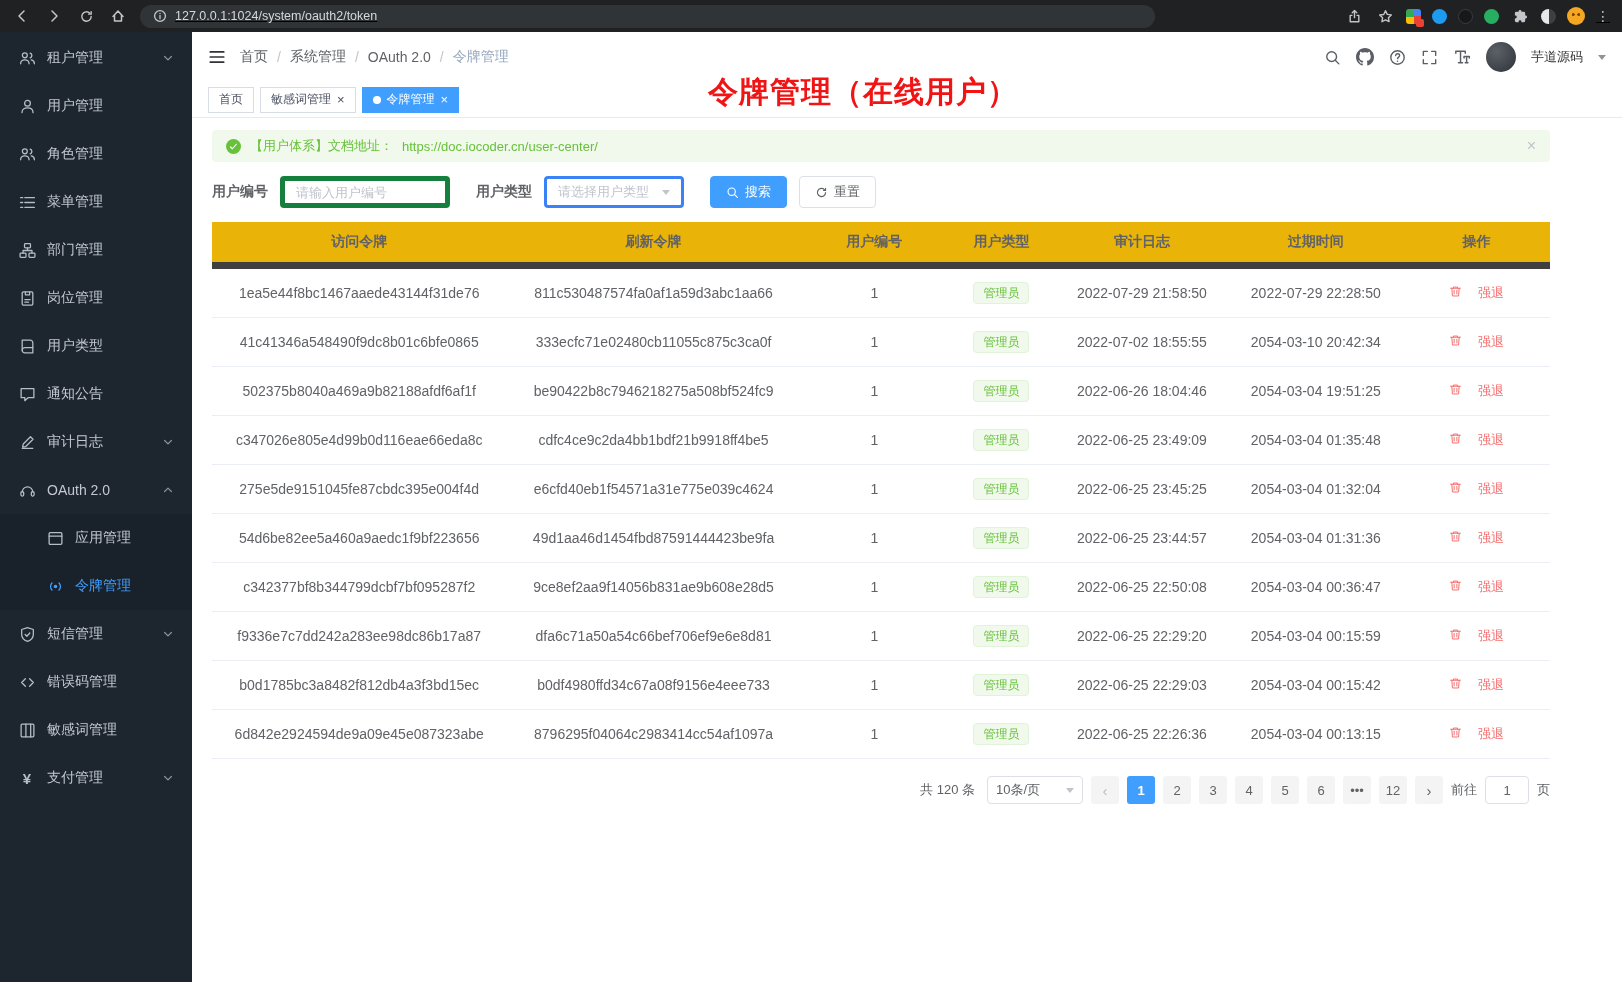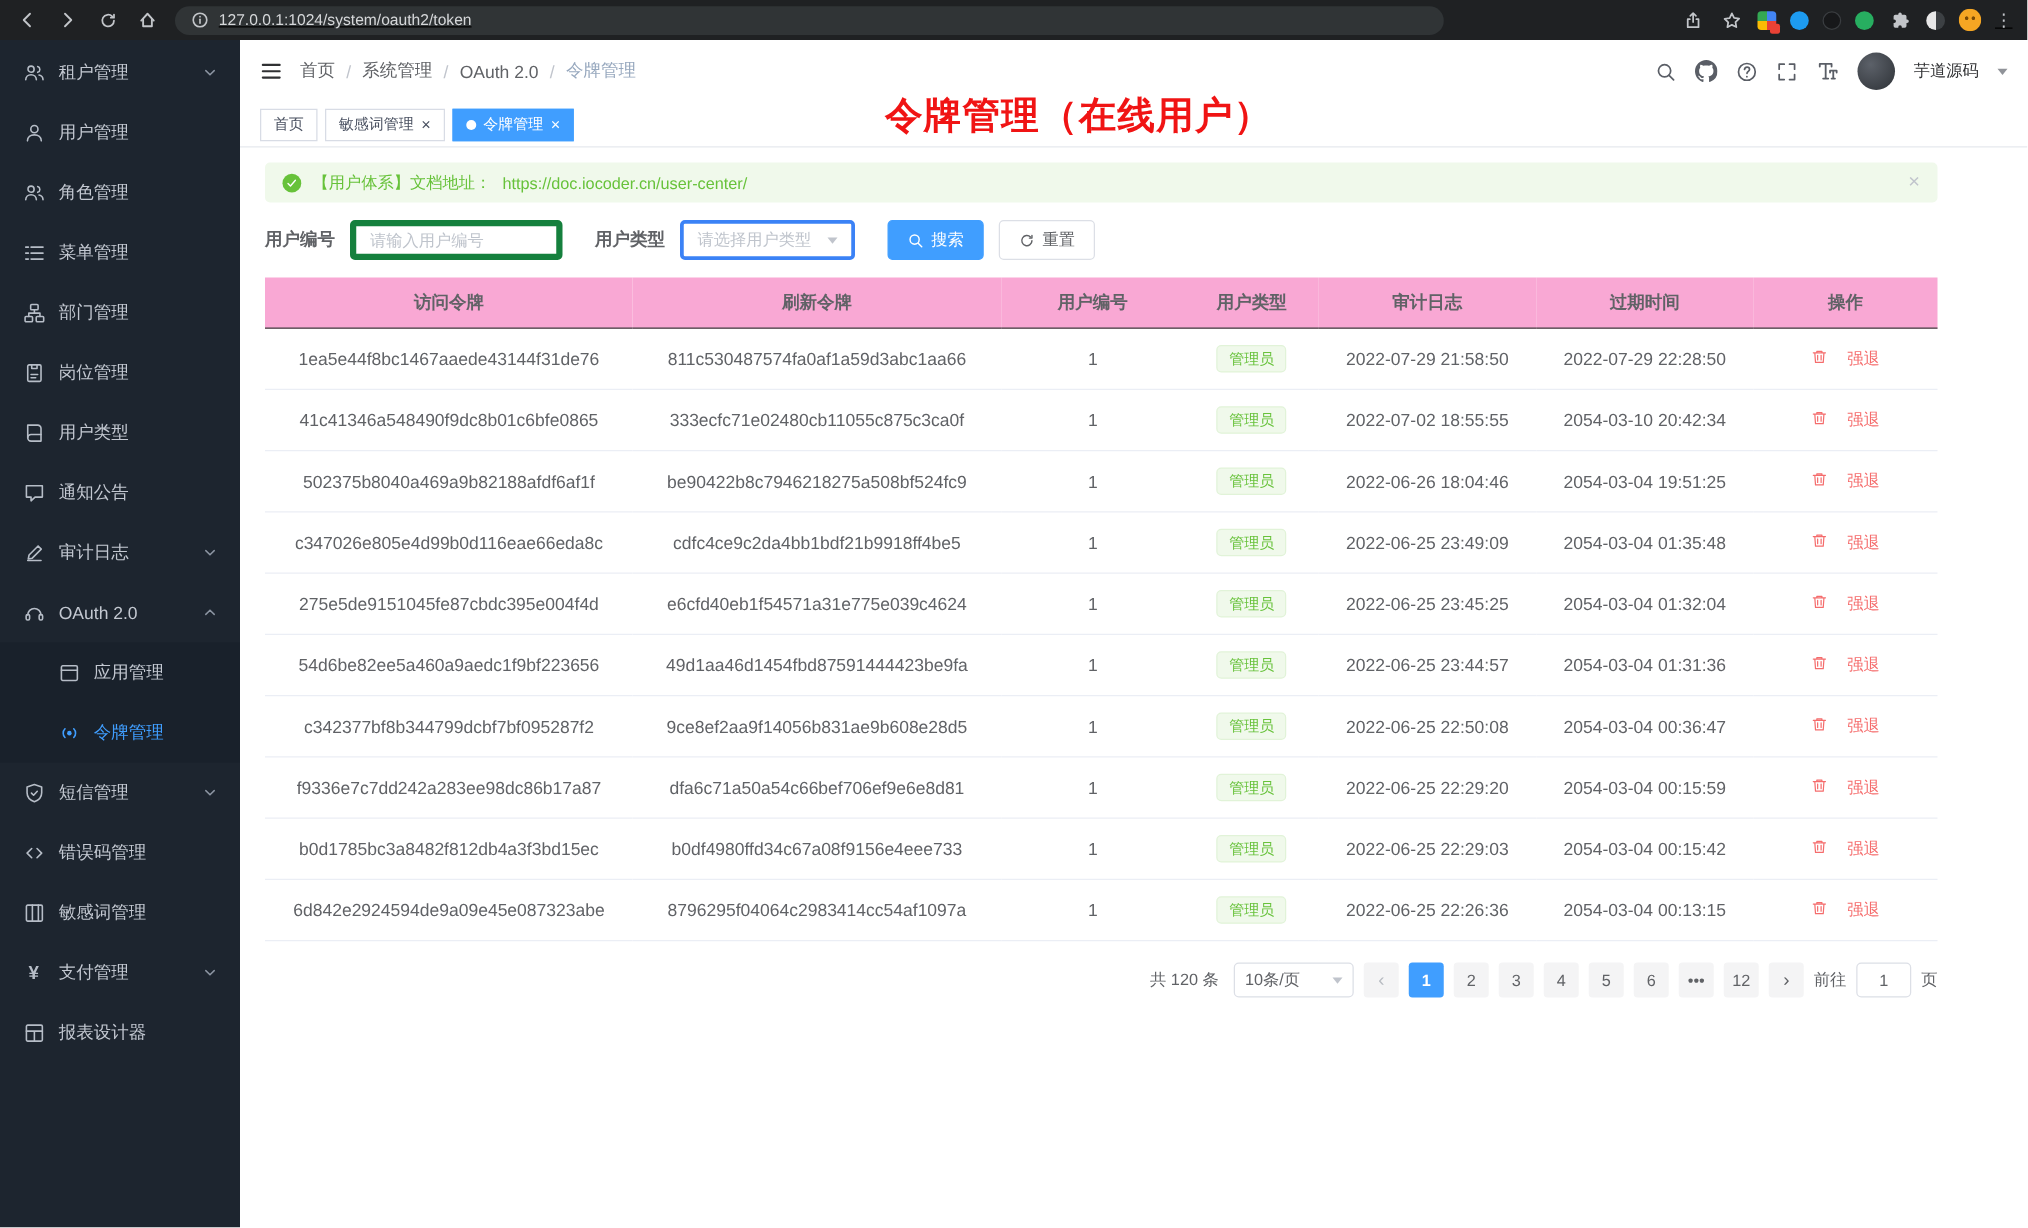--- a/index.html
+++ b/index.html
@@ -93,22 +93,22 @@
   .f-input::placeholder { color:#bfc4cc; }
   .f-select { width:140px; height:32px; border:3px solid #3b82f6; border-radius:4px; padding:12px 11px; display:flex;
     align-items:center; justify-content:space-between; margin-right:26px; cursor:pointer; background:#fff; }
   .f-select .ph { font-size:13px; color:#bfc4cc; }
   .btn { height:32px; padding:0 15px; border-radius:4px; border:1px solid #dcdfe6; background:#fff; color:#606266;
     font-size:13px; display:inline-flex; align-items:center; gap:6px; cursor:pointer; font-family:inherit; }
   .btn svg { stroke:currentColor; fill:none; stroke-width:1.4; stroke-linecap:round; stroke-linejoin:round; }
   .btn.primary { background:var(--primary,#409eff); border-color:var(--primary,#409eff); color:#fff; margin-right:12px; }
 
   .tokens-table { width:100%; border-collapse:collapse; font-size:14px; color:#606266; table-layout:fixed; }
-  .tokens-table th { background:#f9a8d4; font-weight:700; color:#606266; padding:11px 4px; text-align:center;
-    border-bottom:1px solid #404040; font-size:14px; }
+  .tokens-table th { background:#eab308; font-weight:700; color:#606266; padding:11px 4px; text-align:center;
+    border-bottom:7px solid #404040; font-size:14px; }
   .tokens-table td { padding:13px 4px; text-align:center; border-bottom:1px solid #ebeef5; white-space:nowrap;
     overflow:hidden; text-overflow:ellipsis; }
   .badge { display:inline-block; padding:2px 9px; font-size:12px; line-height:16px; color:#67c23a; background:#f0f9eb;
     border:1px solid #e1f3d8; border-radius:4px; }
   .action { color:#f56c6c; font-size:13px; display:inline-flex; align-items:center; gap:16px; cursor:pointer; }
   .action svg { stroke:currentColor; fill:none; stroke-width:1.2; stroke-linecap:round; stroke-linejoin:round; }
 
   .pagination { display:flex; align-items:center; justify-content:flex-end; gap:8px; padding:17px 0; font-size:13px; color:#606266; }
   .pg-total { margin-right:4px; }
   .size-select { width:96px; height:28px; border:1px solid #dcdfe6; border-radius:4px; display:flex; align-items:center;
@@ -354,29 +354,20 @@
             <span class="mi-label">敏感词管理</span>
           </div>
           <div class="menu-item">
             <span class="ic txtic">¥</span>
             <span class="mi-label">支付管理</span>
             <span class="arrow">
               <svg width="12" height="12" viewBox="0 0 16 16" fill="none">
                 <path d="M3.5 6l4.5 4.5L12.5 6"></path>
               </svg>
             </span>
-          </div>
-          <div class="menu-item">
-            <span class="ic">
-              <svg width="17" height="17" viewBox="0 0 16 16" fill="none">
-                <rect x="2" y="2" width="12" height="12" rx="1"></rect>
-                <path d="M2 6.5h12M8 6.5V14"></path>
-              </svg>
-            </span>
-            <span class="mi-label">报表设计器</span>
           </div>
         </nav>
     </aside>
 
     <main class="main">
 
       <div class="annotation">令牌管理（在线用户）</div>
 
       <header class="topbar">
         <span class="collapse-ic">

